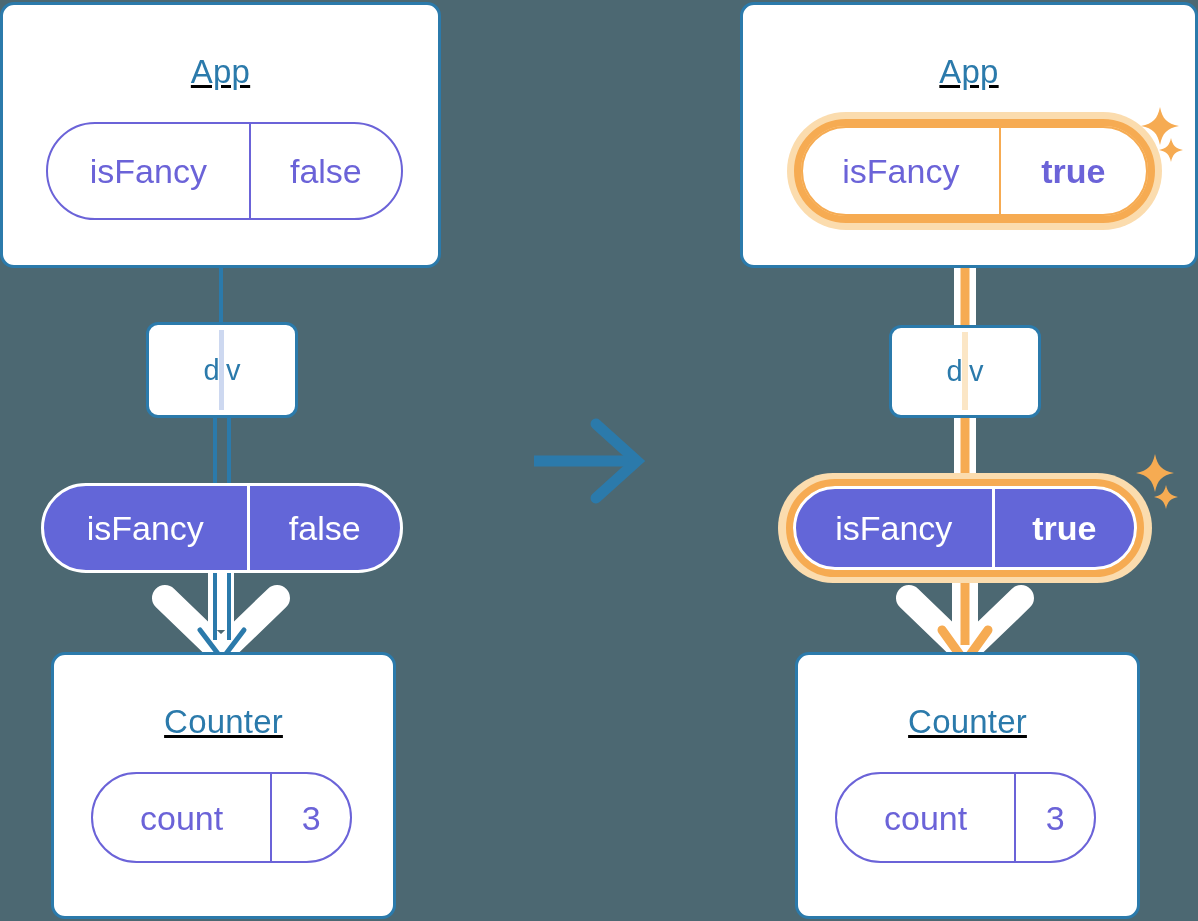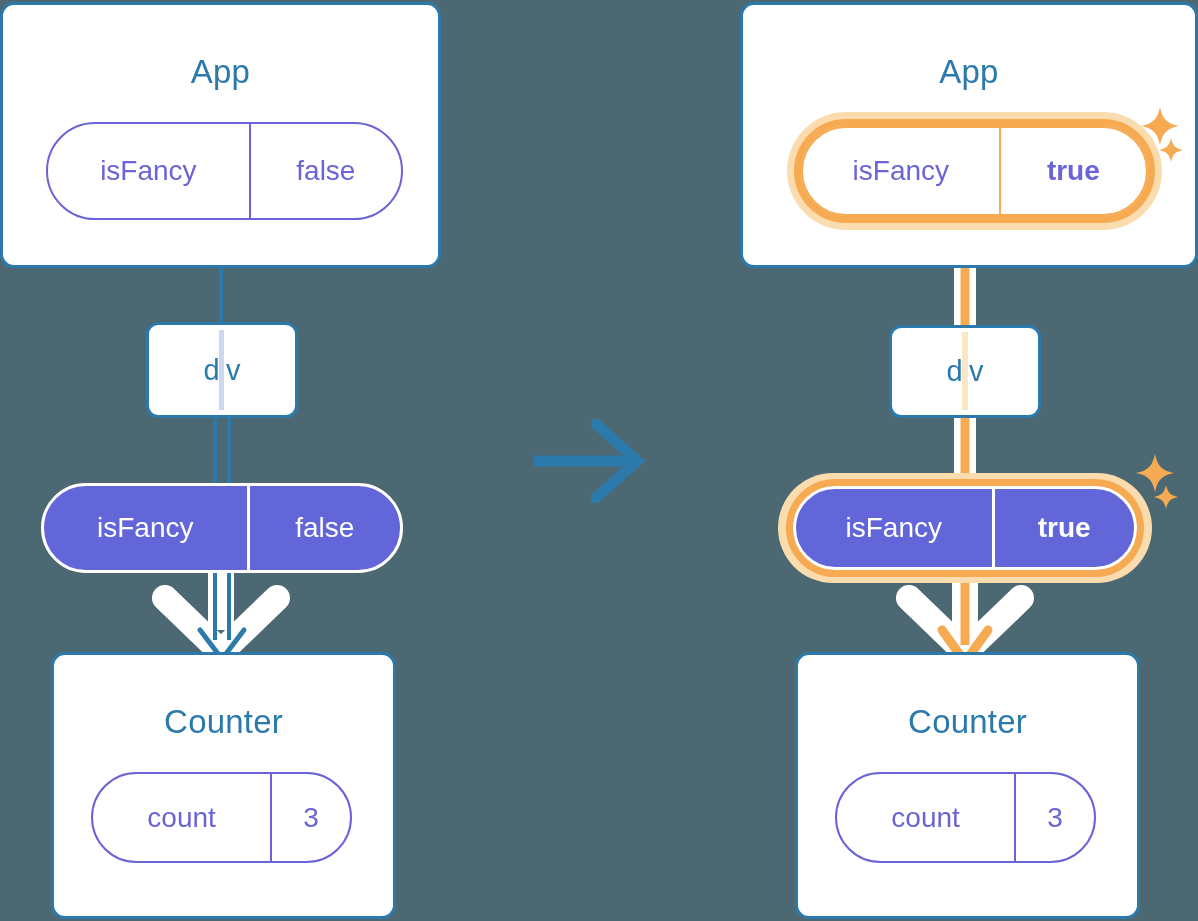--- a/index.html
+++ b/index.html
@@ -11,21 +11,21 @@
   }
   #stage{position:relative;width:1198px;height:921px;}
   svg.layer{position:absolute;left:0;top:0;width:1198px;height:921px;}
   
   .card{
     position:absolute;
     background:#ffffff;
     border:3px solid #2b7aab;
     border-radius:14px;
     box-sizing:border-box;
-    display:flex;flex-direction:column;align-items:center;
+    display:flex;flex-direction:column;align-items:center;text-decoration:underline;
   }
   .card-title{
     color:#2b7aab;
     font-size:33px;
     letter-spacing:.2px;
     font-weight:400;
     line-height:1;
   }
   .tag-card{
     position:absolute;
@@ -48,21 +48,21 @@
     border:2px solid #6b63d8;
     background:#ffffff;
   }
   .pill-filled{
     border:3px solid #ffffff;
     background:#6366d8;
   }
   .pill .cell{
     display:flex;align-items:center;justify-content:center;
     box-sizing:border-box;
-    font-size:28px;
+    font-size:34px;
     line-height:1;
     white-space:nowrap;
   }
   .pill-outline .cell{color:#6b63d8;}
   .pill-filled .cell{color:#ffffff;}
   .pill-outline .cell.value{border-left:2px solid #6b63d8;}
   .pill-filled .cell.value{border-left:3px solid #ffffff;}
   .cell.value.bold{font-weight:bold;text-align:right;}
   
   .ring{

